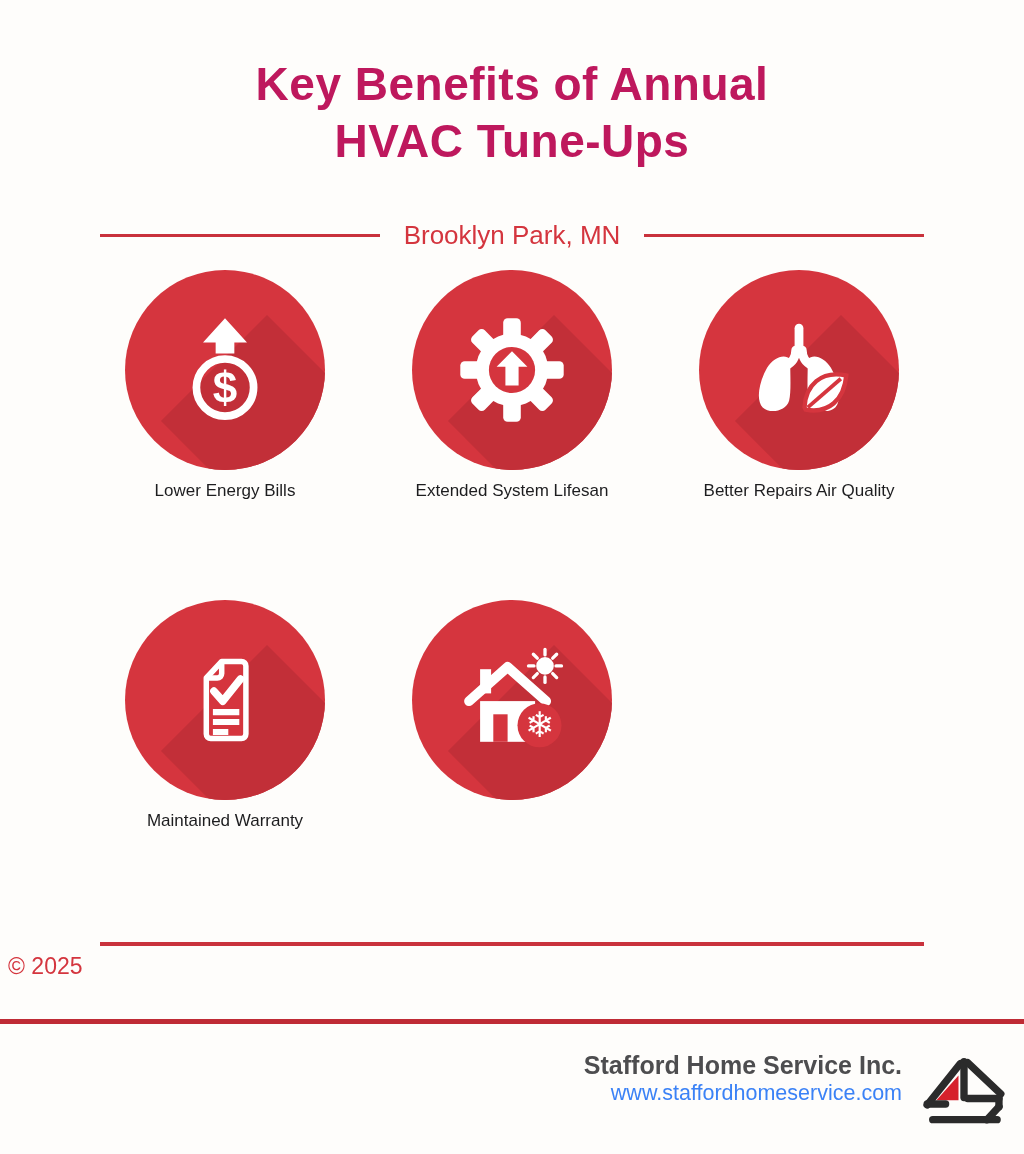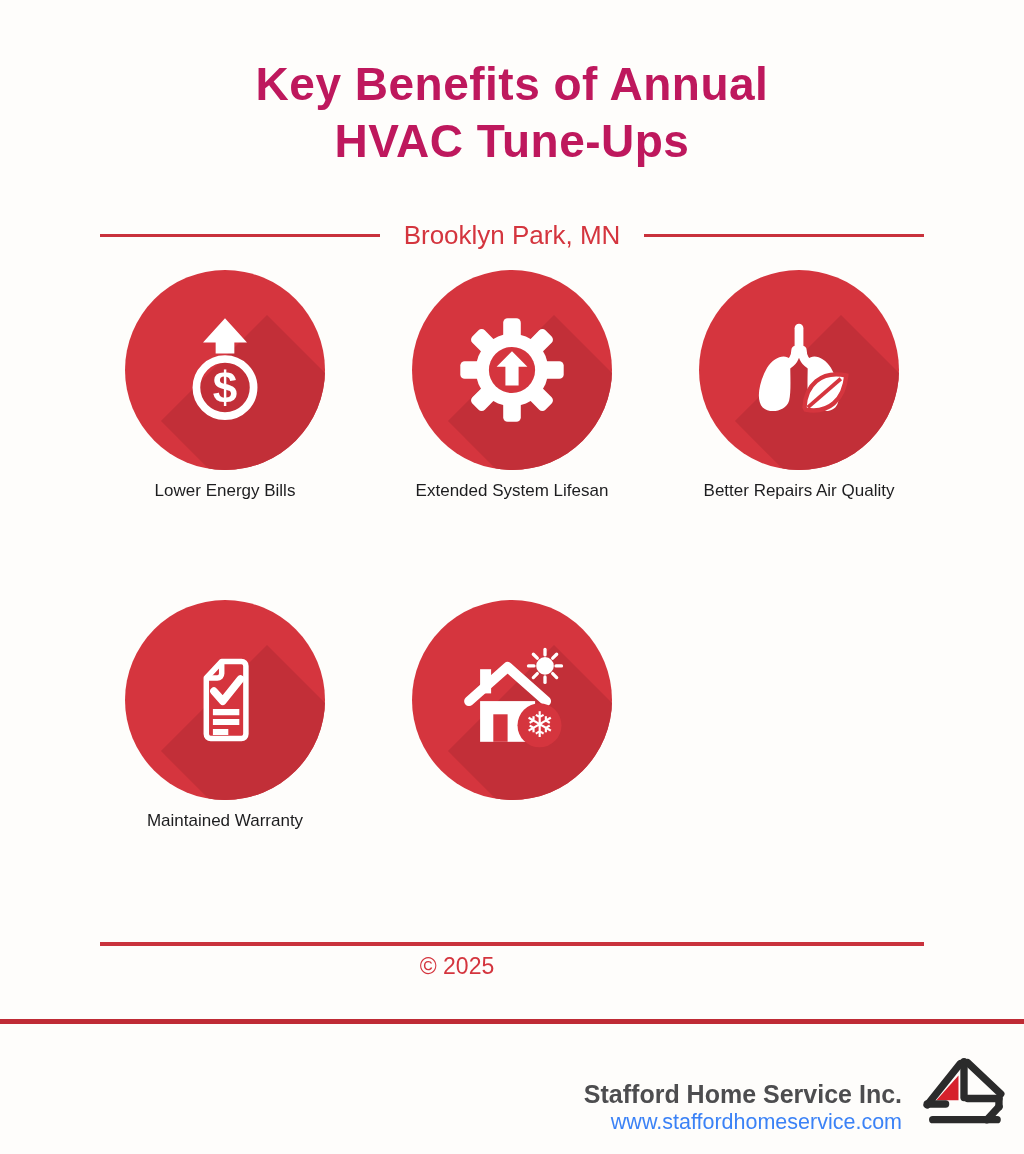--- a/index.html
+++ b/index.html
@@ -54,30 +54,30 @@
     color:#1d1d1f;
     font-size:17px; line-height:1.33;
   }
 
   
   .copyright-rule {
     position:absolute; top:942px; left:100px; width:824px; height:4px;
     background:#c9323c;
   }
   .copyright {
-    position:absolute; top:953px; left:17px; width:880px;
-    text-align:center; color:#d4353e; font-size:23px;
+    position:absolute; top:953px; left:8px; width:880px;
+    color:#d4353e; font-size:23px;
   }
   .bottom-rule {
     position:absolute; top:1019px; left:0; width:1024px; height:5px;
     background:#bf2b35;
   }
   .footer {
     position:absolute; top:1050px; right:14px;
-    display:flex; align-items:flex-end; gap:16px;
+    display:flex; align-items:flex-start; gap:16px;
   }
   .footer-text { text-align:right; }
   .footer-company { color:#4d4d4f; font-size:25px; font-weight:bold; line-height:1.2; }
   .footer-url { color:#3b82f6; font-size:21.5px; line-height:1.25; }
   .footer-logo svg { width:92px; height:86px; display:block; }
 </style>
 </head>
 <body>
 
 <h1 class="title">Key Benefits of Annual

